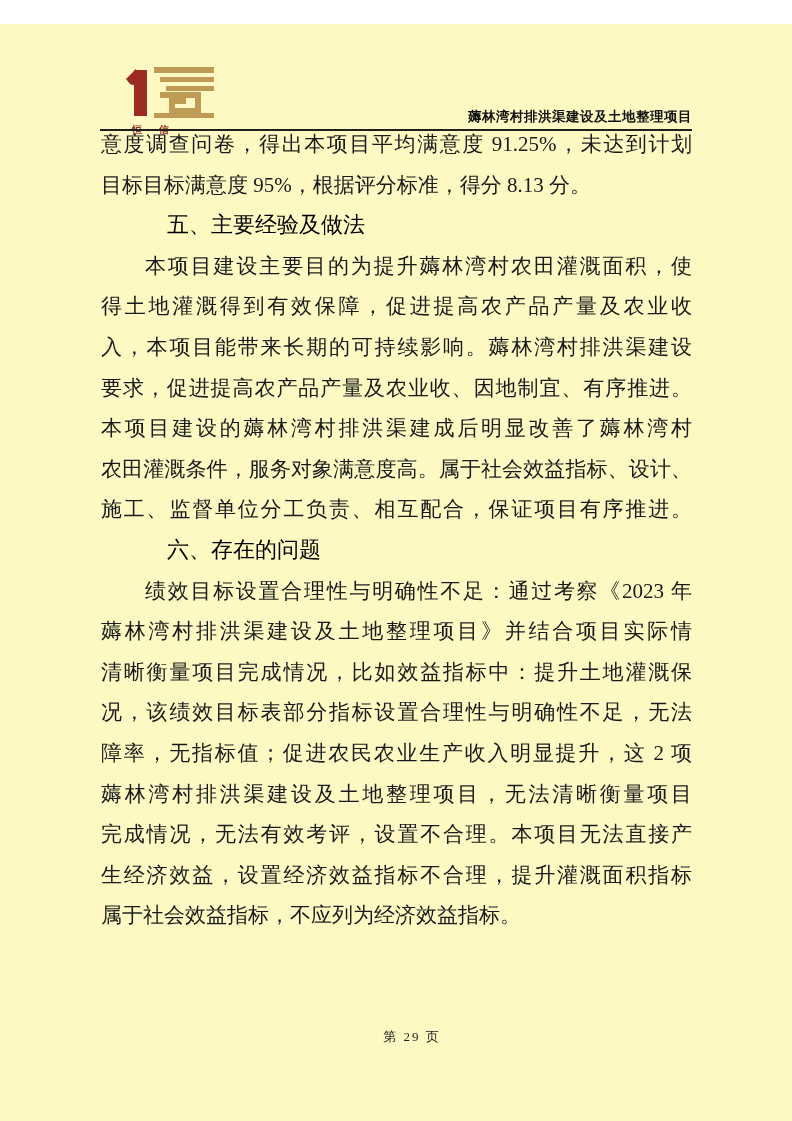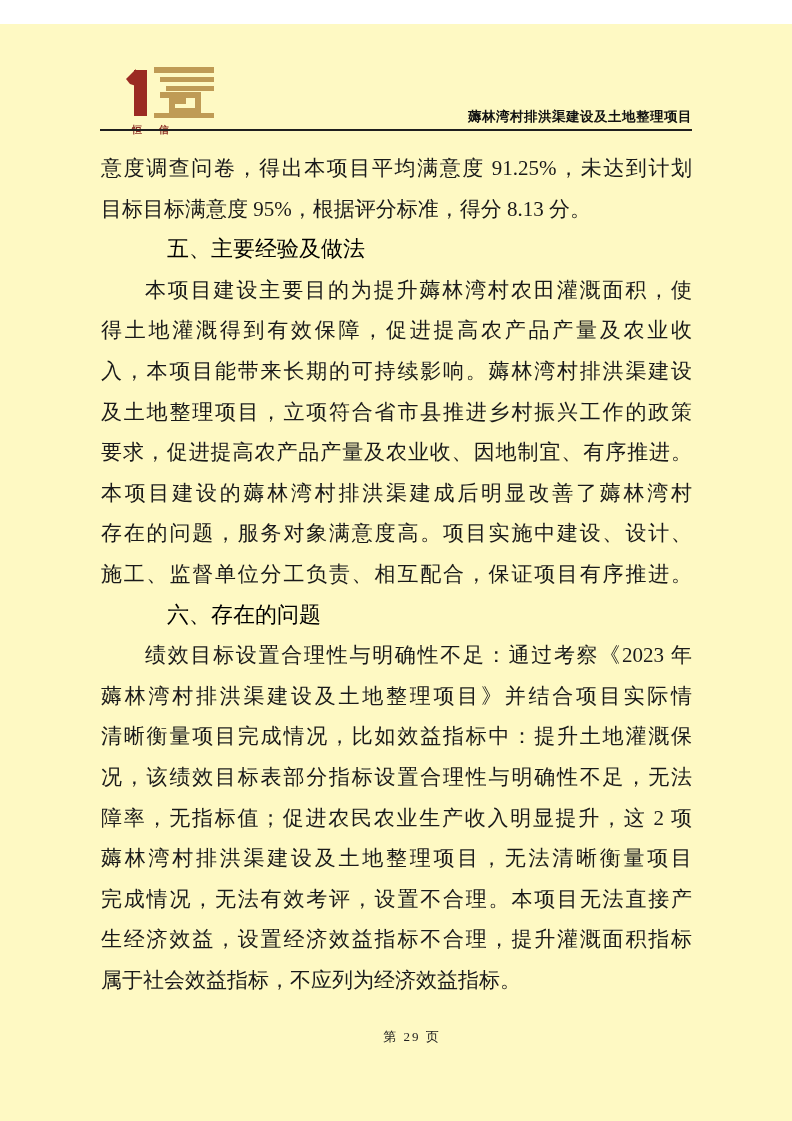--- a/index.html
+++ b/index.html
@@ -52,21 +52,21 @@
     top: 105px;
     left: 100px;
     width: 592px;
     height: 2px;
     background: #1f1f1f;
   }
 
   
   .content {
     position: absolute;
-    top: 124px;
+    top: 100px;
     left: 101px;
     width: 591px;
     font-size: 21px;
   }
   .line {
     height: 40.6px;
     line-height: 40.6px;
     text-align: justify;
     text-align-last: justify;
     overflow: hidden;
@@ -132,24 +132,23 @@
 
   <div class="content">
 
     <div class="line">意度调查问卷，得出本项目平均满意度 91.25%，未达到计划</div>
     <div class="line align-left">目标目标满意度 95%，根据评分标准，得分 8.13 分。</div>
 
     <div class="heading">五、主要经验及做法</div>
     <div class="line indent">本项目建设主要目的为提升薅林湾村农田灌溉面积，使</div>
     <div class="line">得土地灌溉得到有效保障，促进提高农产品产量及农业收</div>
     <div class="line">入，本项目能带来长期的可持续影响。薅林湾村排洪渠建设</div>
-    <div class="line">及土地整理项目，立项符合省市县推进乡村振兴工作的政策</div>
     <div class="line">要求，促进提高农产品产量及农业收、因地制宜、有序推进。</div>
     <div class="line">本项目建设的薅林湾村排洪渠建成后明显改善了薅林湾村</div>
-    <div class="line">存在的问题，服务对象满意度高。项目实施中建设、设计、</div>
+    <div class="line">农田灌溉条件，服务对象满意度高。属于社会效益指标、设计、</div>
     <div class="line">施工、监督单位分工负责、相互配合，保证项目有序推进。</div>
 
     <div class="heading">六、存在的问题</div>
     <div class="line indent">绩效目标设置合理性与明确性不足：通过考察《2023 年</div>
     <div class="line">薅林湾村排洪渠建设及土地整理项目》并结合项目实际情</div>
     <div class="line">清晰衡量项目完成情况，比如效益指标中：提升土地灌溉保</div>
     <div class="line">况，该绩效目标表部分指标设置合理性与明确性不足，无法</div>
     <div class="line">障率，无指标值；促进农民农业生产收入明显提升，这 2 项</div>
     <div class="line">薅林湾村排洪渠建设及土地整理项目，无法清晰衡量项目</div>
     <div class="line">完成情况，无法有效考评，设置不合理。本项目无法直接产</div>

